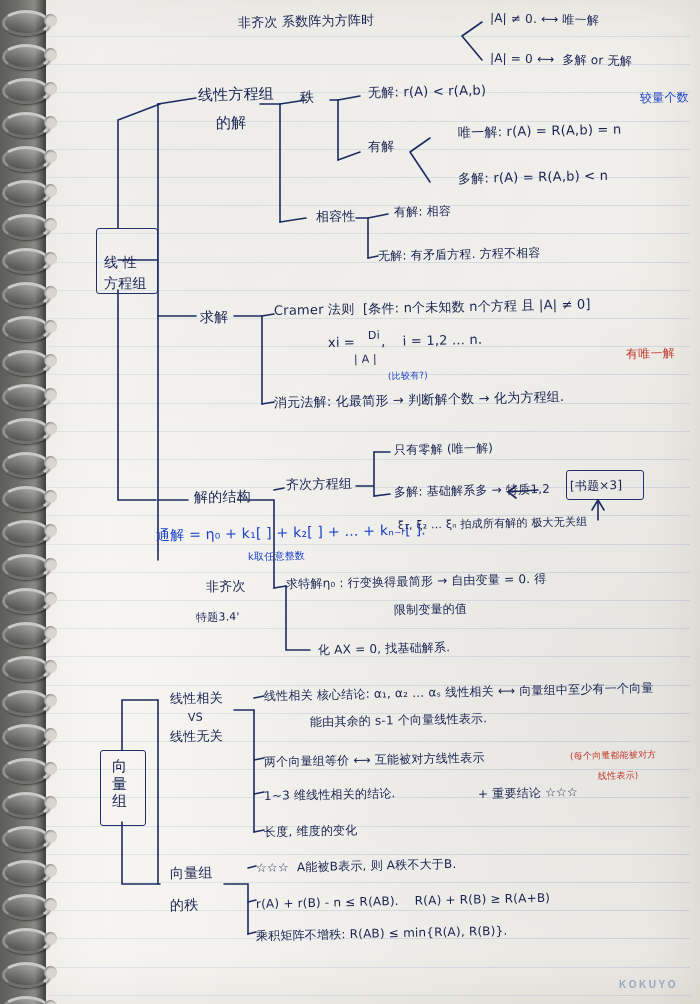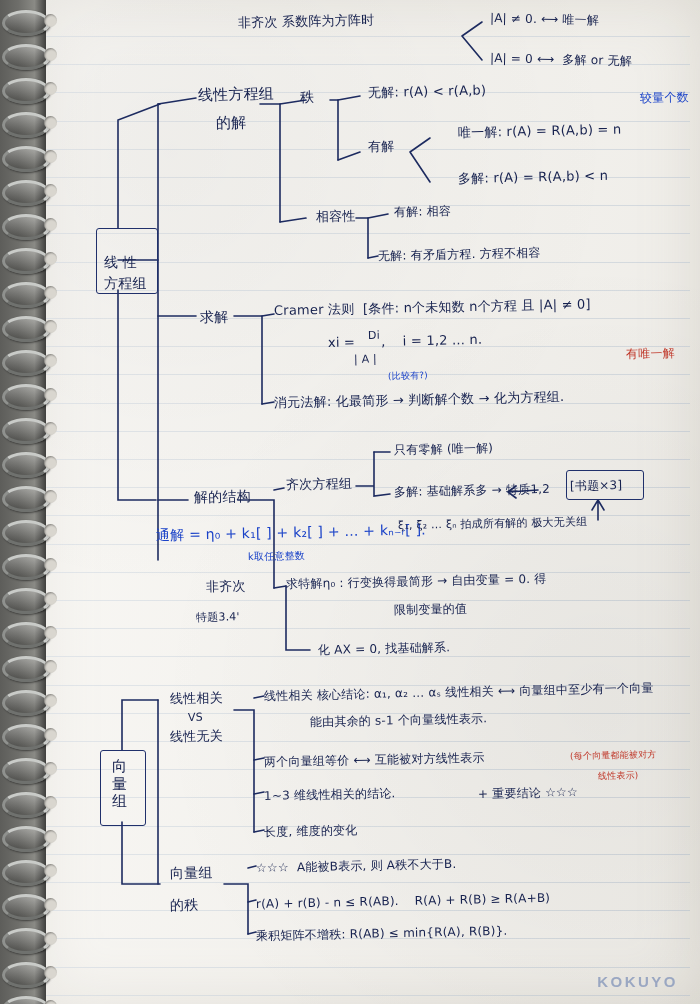--- a/index.html
+++ b/index.html
@@ -96,21 +96,21 @@
   .box {
     position: absolute;
     border: 1.6px solid #20306b;
     border-radius: 3px;
   }
   
   svg.links { position: absolute; left: 0; top: 0; width: 662px; height: 1004px; pointer-events: none; }
   .logo {
     position: absolute;
     right: 22px; bottom: 14px;
-    font-size: 15px;
+    font-size: 10px;
     letter-spacing: 2.5px;
     color: #9aa7c2;
     font-family: "Liberation Sans", sans-serif;
     font-weight: bold;
   }
 </style>
 </head>
 <body>
 
 <div id="page">

